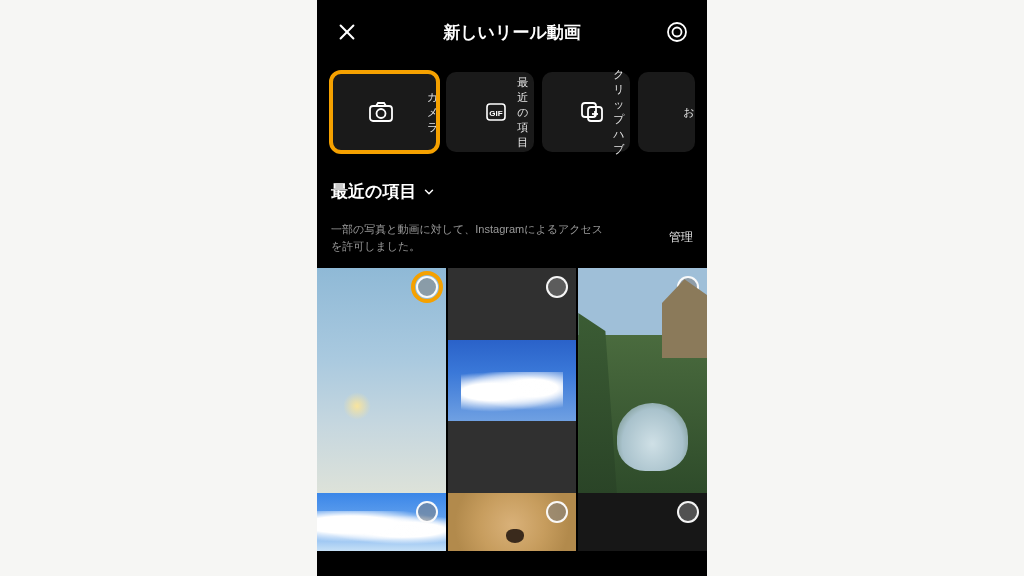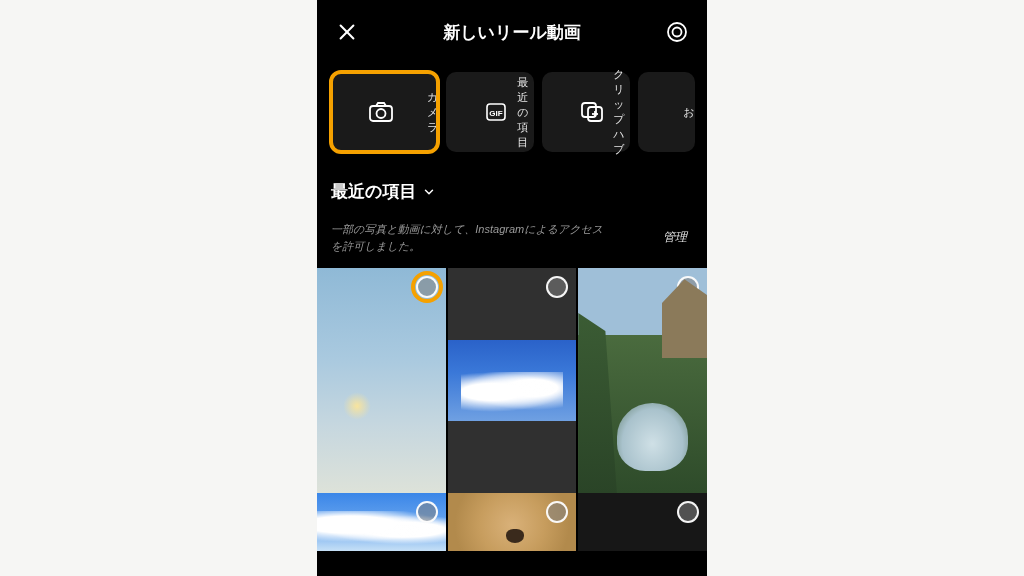--- a/index.html
+++ b/index.html
@@ -80,23 +80,22 @@
       padding: 20px 14px 12px 14px;
       color: #fff;
       font-size: 17px;
       font-weight: 600;
       cursor: pointer;
     }
     .permission-row {
       display: flex;
       align-items: center;
       justify-content: space-between;
-      padding: 6px 20px 14px 14px;
+      padding: 6px 14px 14px 14px;
       gap: 10px;
-      font-style: italic;
     }
     .permission-text {
       color: #9a9a9a;
       font-size: 11px;
       line-height: 1.5;
       max-width: 280px;
     }
     .manage-link {
       color: #e5e5e5;
       font-size: 12px;

